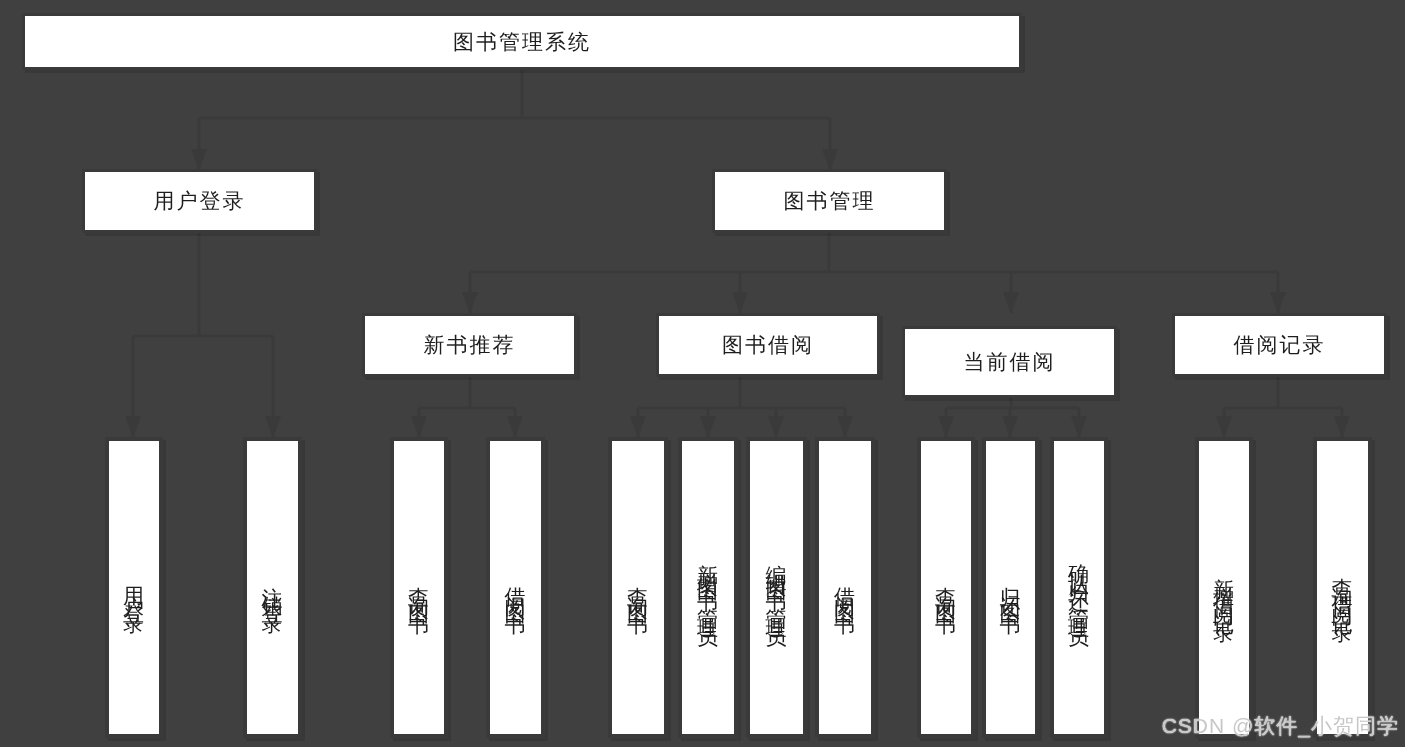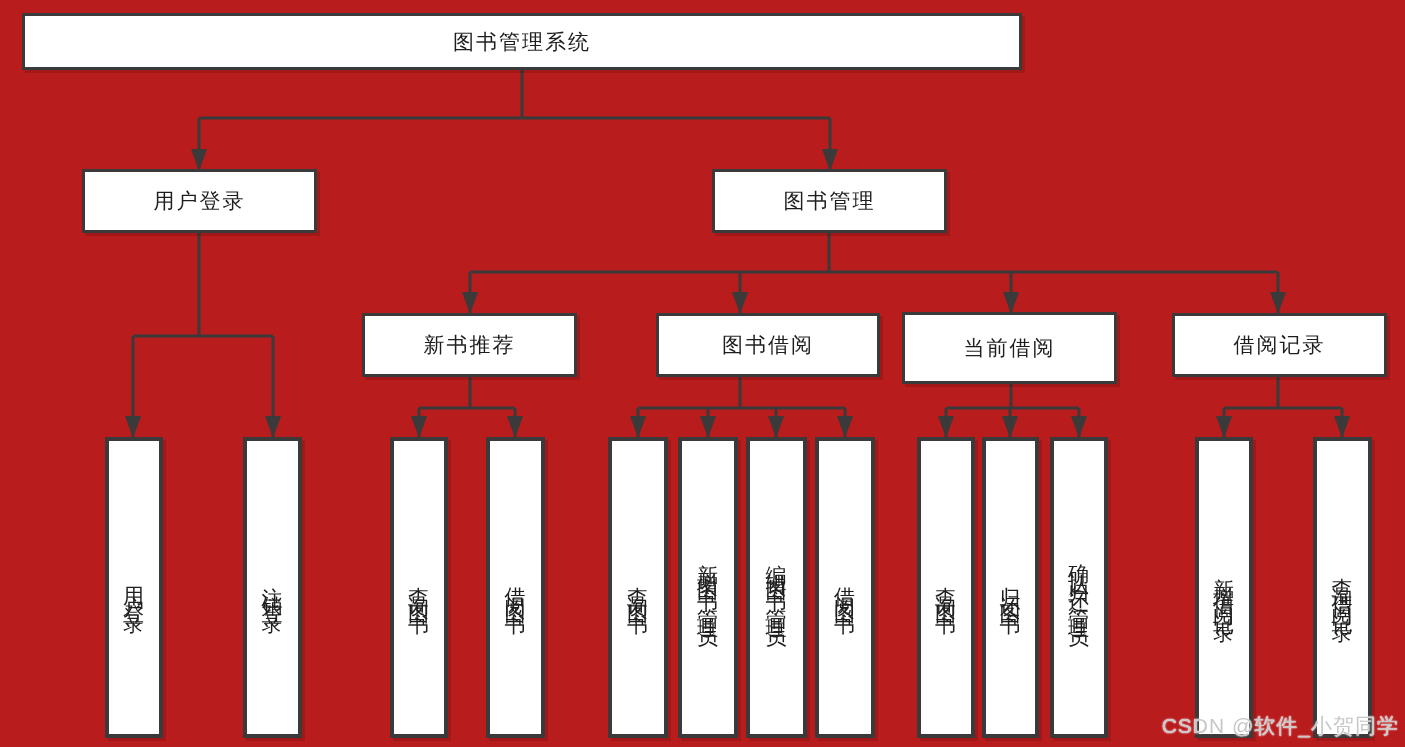--- a/index.html
+++ b/index.html
@@ -1,19 +1,19 @@
 <!DOCTYPE html>
 <html><head>
 <meta charset="utf-8">
 <style>
   html,body{margin:0;padding:0;background:#ffffff;}
   .canvas{
     position:relative;
     width:1405px;height:747px;
-    background:#b91c1c;
+    background:#404040;
     font-family:"Liberation Sans","DejaVu Sans",sans-serif;
     overflow:hidden;
   }
   .wires{position:absolute;left:0;top:0;z-index:1;}
   .node{
     position:absolute;
     background:#ffffff;
     border:3px solid #3a3a3a;
     box-shadow:3px 3px 0 rgba(0,0,0,0.12);
     display:flex;align-items:center;justify-content:center;
@@ -98,21 +98,21 @@
   <div class="node hbox" style="left:362px;top:313px;width:215px;height:64px">
     <span class="label">新书推荐</span>
   </div>
 
   <div class="node hbox" style="left:712px;top:169px;width:235px;height:64px">
     <span class="label">图书管理</span>
   </div>
   <div class="node hbox" style="left:656px;top:313px;width:224px;height:64px">
     <span class="label">图书借阅</span>
   </div>
-  <div class="node hbox" style="left:902px;top:312px;width:215px;height:72px">
+  <div class="node hbox" style="left:902px;top:326px;width:215px;height:72px">
     <span class="label">当前借阅</span>
   </div>
   <div class="node hbox" style="left:1172px;top:313px;width:215px;height:64px">
     <span class="label">借阅记录</span>
   </div>
 
   <div class="node vbox" style="left:105px;top:437px;width:58px;height:301px">
     <span class="label">用户登录</span>
   </div>
   <div class="node vbox" style="left:243px;top:437px;width:59px;height:301px">

